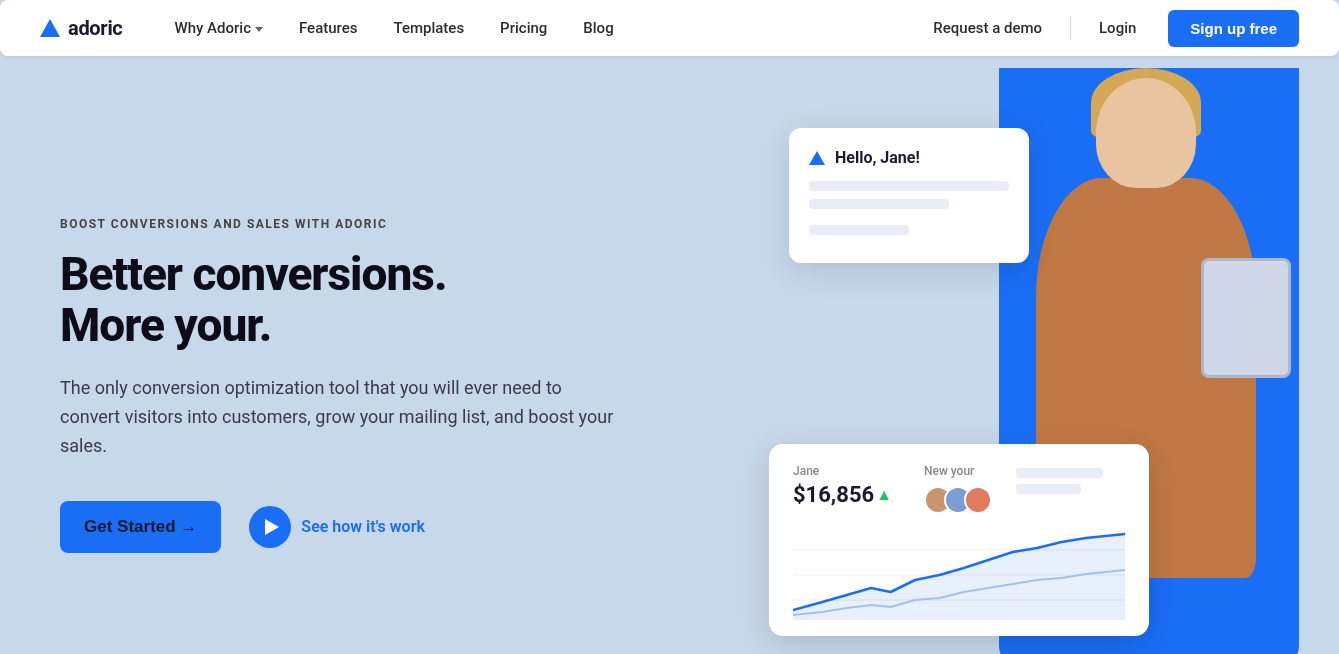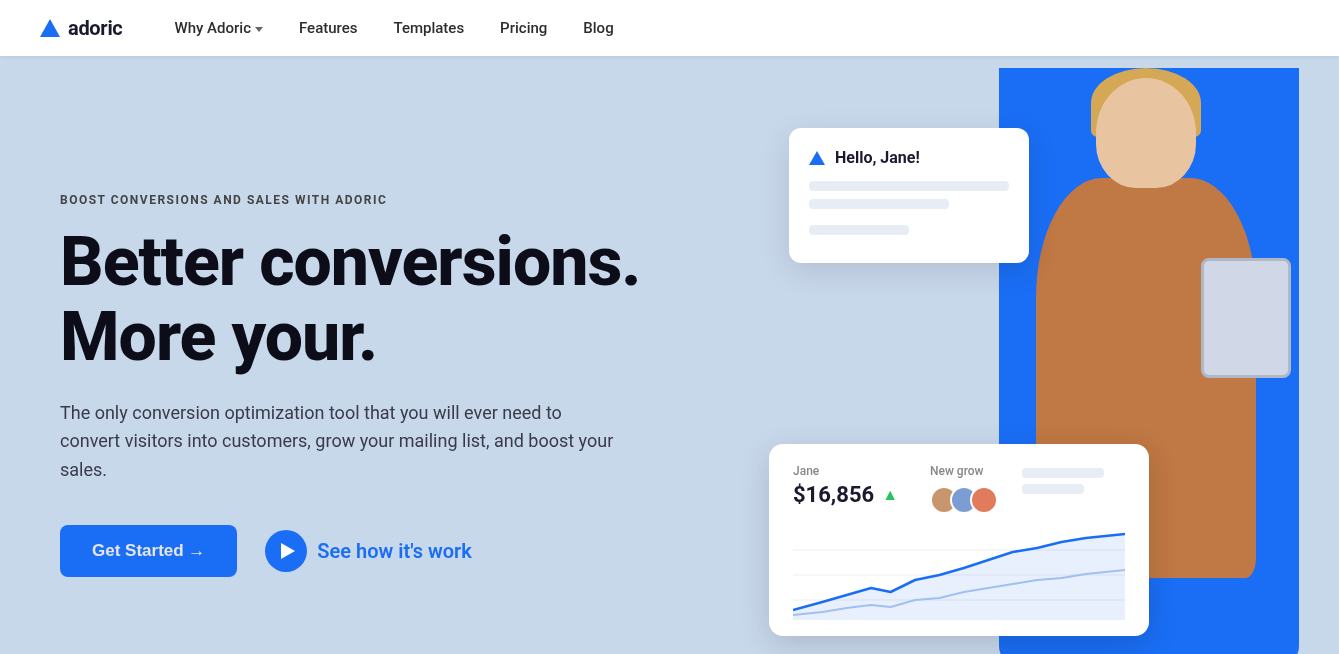--- a/index.html
+++ b/index.html
@@ -14,20 +14,21 @@
     
     nav {
       background: #ffffff;
       display: flex;
       align-items: center;
       padding: 0 40px;
       height: 56px;
       box-shadow: 0 1px 4px rgba(0,0,0,0.08);
       position: relative;
       z-index: 10;
+      border-radius: 8px;
     }
     .logo-area {
       display: flex;
       align-items: center;
       gap: 8px;
       margin-right: 36px;
       text-decoration: none;
     }
     .logo-triangle {
       width: 0;
@@ -124,58 +125,58 @@
     }
     .hero-eyebrow {
       font-size: 12px;
       font-weight: 700;
       color: #444;
       letter-spacing: 1.5px;
       text-transform: uppercase;
       margin-bottom: 18px;
     }
     .hero-title {
-      font-size: 68px;
+      font-size: 46px;
       font-weight: 800;
       color: #0d0d1a;
       line-height: 1.1;
       margin-bottom: 24px;
       letter-spacing: -1px;
     }
     .hero-subtitle {
       font-size: 18px;
       color: #3a3a4a;
       line-height: 1.6;
       max-width: 560px;
       margin-bottom: 40px;
     }
     .hero-cta-row {
       display: flex;
       align-items: center;
       gap: 28px;
     }
     .btn-get-started {
       background: #1a6ef5;
-      color: #e5e5e5;
+      color: #0f172a;
       font-size: 17px;
       font-weight: 600;
-      padding: 16px 32px;
+      padding: 16px 24px;
       border-radius: 8px;
       cursor: pointer;
       border: none;
       display: flex;
       align-items: center;
       gap: 8px;
     }
     .btn-see-how {
       display: flex;
       align-items: center;
       gap: 10px;
       color: #1a6ef5;
-      font-size: 20px;
+      font-size: 16px;
       font-weight: 600;
       cursor: pointer;
       text-decoration: none;
     }
     .play-circle {
       width: 42px;
       height: 42px;
       background: #1a6ef5;
       border-radius: 50%;
       display: flex;
@@ -267,21 +268,21 @@
       font-size: 12px;
       color: #888;
       font-weight: 500;
     }
     .card-dash-value {
       font-size: 22px;
       font-weight: 700;
       color: #1a1a2e;
       display: flex;
       align-items: center;
-      gap: 8px;
+      gap: 2px;
     }
     .up-arrow {
       color: #22c55e;
       font-size: 16px;
     }
     .avatar-group {
       display: flex;
       margin-top: 4px;
     }
     .avatar-circle {
@@ -335,20 +336,30 @@
     </div>
     <div class="nav-link">
       <span>Templates</span>
     </div>
     <div class="nav-link">
       <span>Pricing</span>
     </div>
     <div class="nav-link">
       <span>Blog</span>
     </div>
+  </div>
+  <div class="nav-right">
+    <div class="nav-request-demo">
+      <span>Request a demo</span>
+    </div>
+    <div class="nav-divider"></div>
+    <div class="nav-login">
+      <span>Login</span>
+    </div>
+    <button class="btn-signup">Sign up free</button>
   </div>
 </nav>
 
 <section class="hero">
   <div class="hero-left">
     <div class="hero-eyebrow">BOOST CONVERSIONS AND SALES WITH ADORIC</div>
     <h1 class="hero-title">
       <span>Better conversions.</span><br>
       <span>More your.</span>
     </h1>
@@ -393,21 +404,21 @@
     <div class="card-dashboard">
       <div class="card-dash-top">
         <div class="card-dash-section">
           <span class="card-dash-label">Jane</span>
           <span class="card-dash-value">
             <span>$16,856</span>
             <span class="up-arrow">▲</span>
           </span>
         </div>
         <div class="card-dash-section">
-          <span class="card-dash-label">New grow</span>
+          <span class="card-dash-label">New your</span>
           <div class="avatar-group">
             <div class="avatar-circle"></div>
             <div class="avatar-circle"></div>
             <div class="avatar-circle"></div>
           </div>
         </div>
         <div class="dash-right-placeholder">
           <div class="dash-right-line" style="width:80%;"></div>
           <div class="dash-right-line" style="width:60%;"></div>
         </div>

